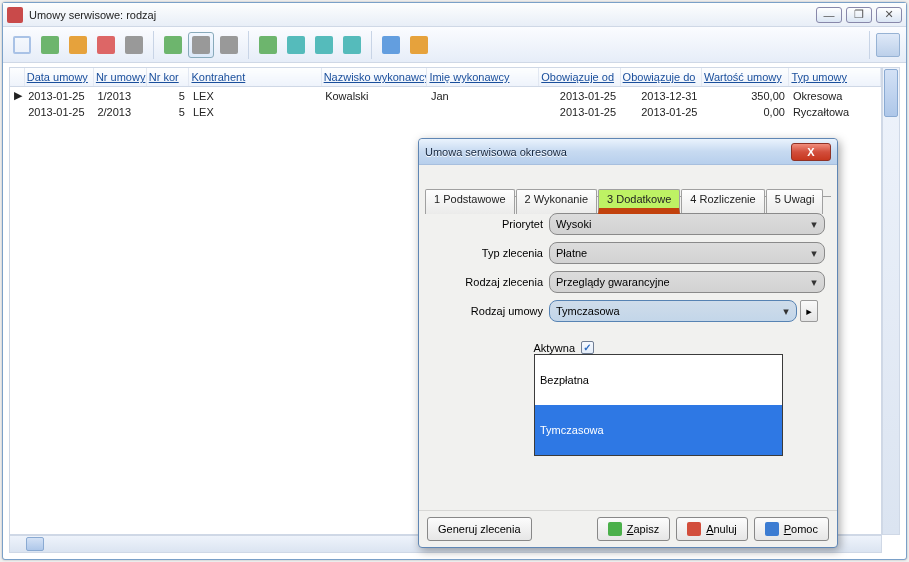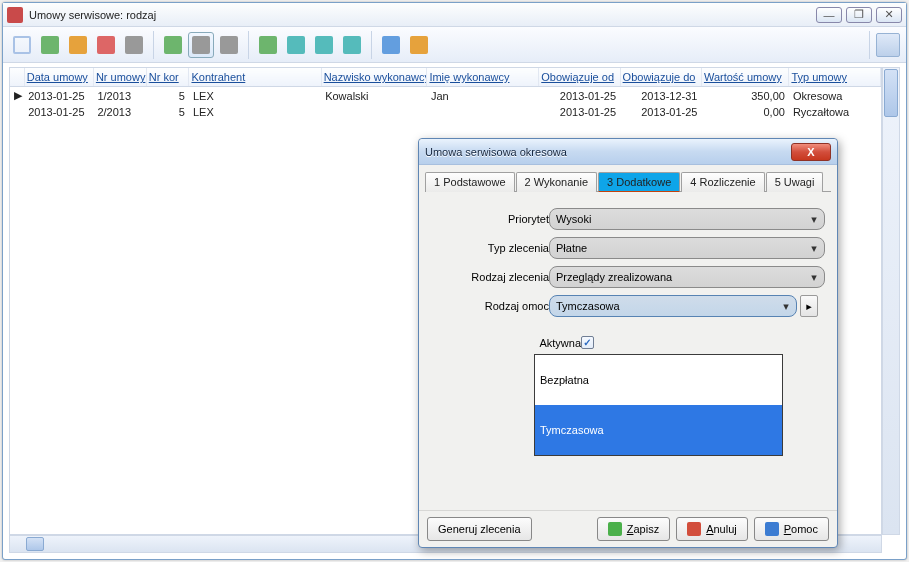--- a/index.html
+++ b/index.html
@@ -38,26 +38,26 @@
   .rowptr{width:12px;text-align:center;color:#333;text-decoration:none;}
   table.grid tr.header th.rowptr{text-decoration:none;}
 
   
   .dialog{position:absolute;left:418px;top:138px;width:420px;height:410px;border:1px solid #5f86b4;border-radius:4px;background:#f1f1ef;box-shadow:2px 3px 10px rgba(0,0,0,.35);}
   .dlg-title{height:26px;background:linear-gradient(#eaf3fd,#c7daf1 50%,#b7cfec);border-bottom:1px solid #a7bfde;border-radius:4px 4px 0 0;display:flex;align-items:center;padding:12px 6px;justify-content:center;}
   .dlg-title .t{color:#13253f;text-shadow:0 1px 0 #fff;}
   .closebtn{width:40px;height:18px;background:linear-gradient(#f18d7c,#d24e3c 50%,#c7371f);border:1px solid #8f3226;border-radius:3px;margin-left:auto;color:#fff;font-weight:bold;display:flex;align-items:center;justify-content:center;font-size:10px;}
 
   .tabs{display:flex;margin:6px 6px 0 6px;border-bottom:1px solid #a0a0a0;}
-  .tab{padding:3px 8px;border:1px solid #a0a0a0;border-bottom:none;background:linear-gradient(#fefefe,#ebebea);margin-right:1px;border-radius:2px 2px 0 0;color:#222;position:relative;top:1px;}
-  .tab.active{background:#0ea5e9;border-bottom:1px solid #c2410c;z-index:1;}
+  .tab{padding:3px 8px;border:1px solid #a0a0a0;border-bottom:none;background:linear-gradient(#fefefe,#ebebea);margin-right:1px;border-radius:2px 2px 0 0;color:#222;position:relative;top:18px;}
+  .tab.active{background:#bef264;border-bottom:6px solid #c2410c;z-index:1;}
   .tab-content{padding:16px 12px 0 12px;}
 
   .row{display:flex;align-items:center;margin-bottom:7px;}
-  .row .lbl{width:118px;text-align:right;color:#000;}
+  .row .lbl{width:118px;text-align:right;padding-right:6px;color:#000;}
   .cbox{flex:1;height:22px;border:1px solid #8a8a8a;background:linear-gradient(#dcdcdc,#d2d2d2);display:flex;align-items:center;padding:0 6px;position:relative;border-radius:8px;}
   .cbox .arrow{position:absolute;right:2px;top:2px;width:16px;height:16px;display:flex;align-items:center;justify-content:center;color:#333;}
   .cbox.open{background:linear-gradient(#cfdcea,#c3d6e9);border-color:#5783b3;}
   .sidebtn{width:18px;height:22px;margin-left:3px;border:1px solid #9a9a9a;background:linear-gradient(#fafafa,#e4e4e4);border-radius:2px;display:flex;align-items:center;justify-content:center;}
   .dropdown{position:absolute;left:534px;top:354px;width:249px;border:1px solid #3b3b3b;background:#fff;z-index:10;}
   .dropdown .item{padding:19px 5px;}
   .dropdown .item.sel{background:#2e78e4;color:#fff;}
 
   .chk{width:13px;height:13px;border:1px solid #707e94;background:linear-gradient(#f5f9ff,#e4edf9);border-radius:2px;display:inline-flex;align-items:center;justify-content:center;}
   .chk.checked::after{content:"✓";color:#2a69c0;font-size:10px;font-weight:bold;}
@@ -228,26 +228,26 @@
     <div class="row">
       <div class="lbl">Typ zlecenia</div>
       <div class="cbox">
         <span>Płatne</span>
         <span class="arrow">▾</span>
       </div>
     </div>
     <div class="row">
       <div class="lbl">Rodzaj zlecenia</div>
       <div class="cbox">
-        <span>Przeglądy zrealizowana</span>
-        <span class="arrow">▾</span>
-      </div>
-    </div>
-    <div class="row">
-      <div class="lbl">Rodzaj omoc</div>
+        <span>Przeglądy gwarancyjne</span>
+        <span class="arrow">▾</span>
+      </div>
+    </div>
+    <div class="row">
+      <div class="lbl">Rodzaj umowy</div>
       <div class="cbox open" style="flex:0 0 248px">
         <span>Tymczasowa</span>
         <span class="arrow">▾</span>
       </div>
       <div class="sidebtn">
           <span>▸</span>
         </div>
     </div>
 
     <div style="height:12px"></div>

